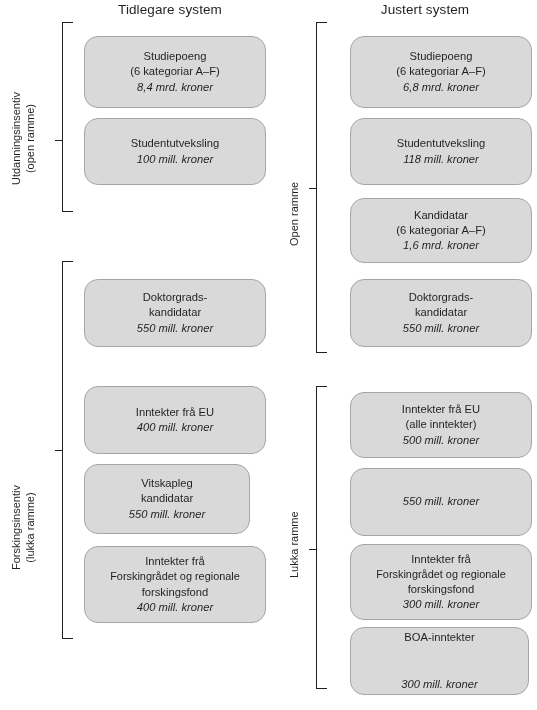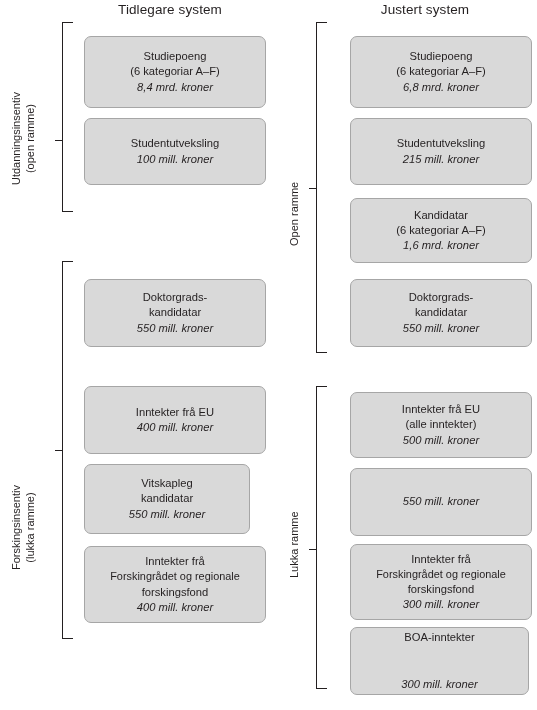--- a/index.html
+++ b/index.html
@@ -28,21 +28,21 @@
     letter-spacing: 0.1px;
     white-space: nowrap;
   }
 
   
   .box {
     position: absolute;
     box-sizing: border-box;
     background: #d9d9d9;
     border: 1px solid #a6a6a6;
-    border-radius: 7px;
+    border-radius: 14px;
     display: flex;
     flex-direction: column;
     align-items: center;
     justify-content: center;
     text-align: center;
     padding: 2px 9px;
   }
   .box .ln {
     font-size: 11.2px;
     line-height: 15.2px;
@@ -161,21 +161,21 @@
   </div>
 
   <div class="box" style="left:350px; top:36px; width:182px; height:72px;">
     <span class="ln">Studiepoeng</span>
     <span class="ln">(6 kategoriar A–F)</span>
     <span class="ln amount">6,8 mrd. kroner</span>
   </div>
 
   <div class="box" style="left:350px; top:118px; width:182px; height:67px;">
     <span class="ln">Studentutveksling</span>
-    <span class="ln amount">215 mill. kroner</span>
+    <span class="ln amount">118 mill. kroner</span>
   </div>
 
   <div class="box" style="left:350px; top:198px; width:182px; height:65px;">
     <span class="ln">Kandidatar</span>
     <span class="ln">(6 kategoriar A–F)</span>
     <span class="ln amount">1,6 mrd. kroner</span>
   </div>
 
   <div class="box" style="left:350px; top:279px; width:182px; height:68px;">
     <span class="ln">Doktorgrads-</span>

